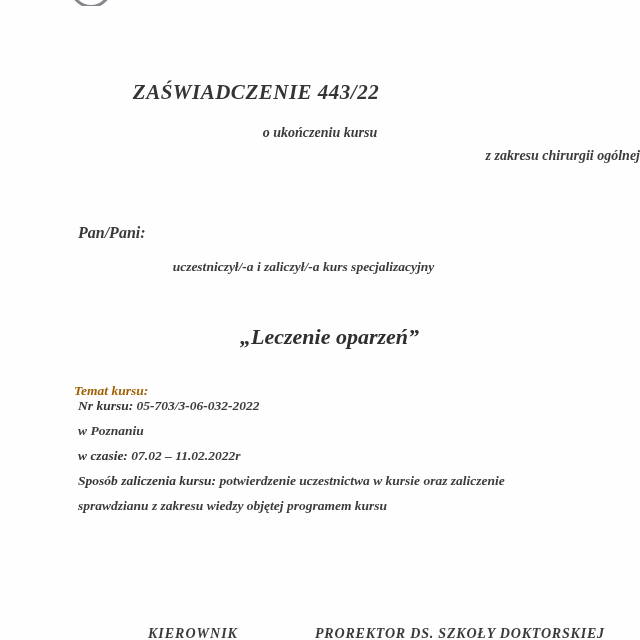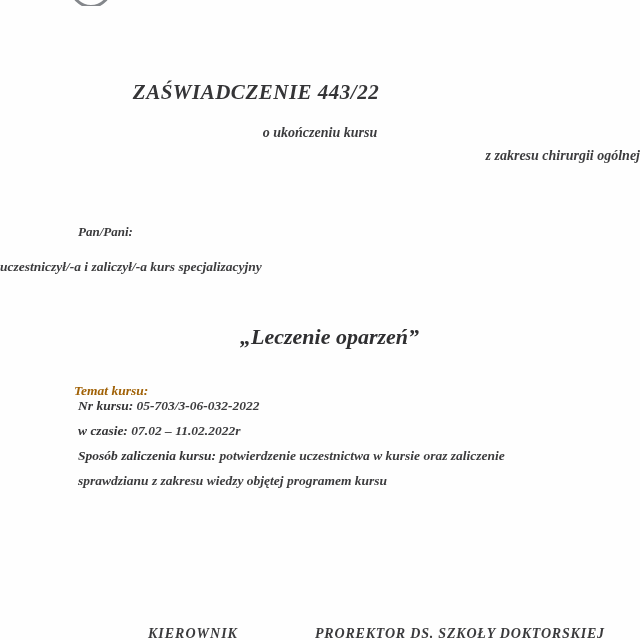--- a/index.html
+++ b/index.html
@@ -80,45 +80,46 @@
     color: #3c3c3e;
   }
 
   
   .label-panpani {
     position: absolute;
     left: 78px;
     top: 224px;
     font-style: italic;
     font-weight: 700;
-    font-size: 13px;
+    font-size: 16px;
     color: #3a3a3c;
   }
   .recipient-name {
     position: absolute;
     left: 222px;
     top: 212px;
     font-style: italic;
     font-weight: 700;
     font-size: 27px;
     letter-spacing: 0.6px;
     color: #2f2f31;
     white-space: nowrap;
   }
 
   .participation {
     position: absolute;
     left: 0;
     top: 259px;
     width: 579px;
-    text-align: left;
+    text-align: center;
     font-style: italic;
     font-weight: 600;
     font-size: 13.5px;
     color: #3c3c3e;
+    padding-left: 14px;
   }
 
   
   .label-temat {
     position: absolute;
     left: 74px;
     top: 335px;
     font-style: italic;
     font-weight: 700;
     font-size: 13.5px;
@@ -217,20 +218,23 @@
 
   <div class="details">
 
     <div class="line">
       <span class="lbl">Nr kursu:</span>
       <span class="val">05-703/3-06-032-2022</span>
     </div>
 
 
 
+    <div class="line">
+      <span class="val">w Poznaniu</span>
+    </div>
 
     <div class="line">
       <span class="lbl">w czasie:</span>
       <span class="val">07.02 – 11.02.2022r</span>
     </div>
 
     <div class="line">
       <span class="lbl">Sposób zaliczenia kursu:</span>
       <span class="val">potwierdzenie uczestnictwa w kursie oraz zaliczenie</span>
     </div>

